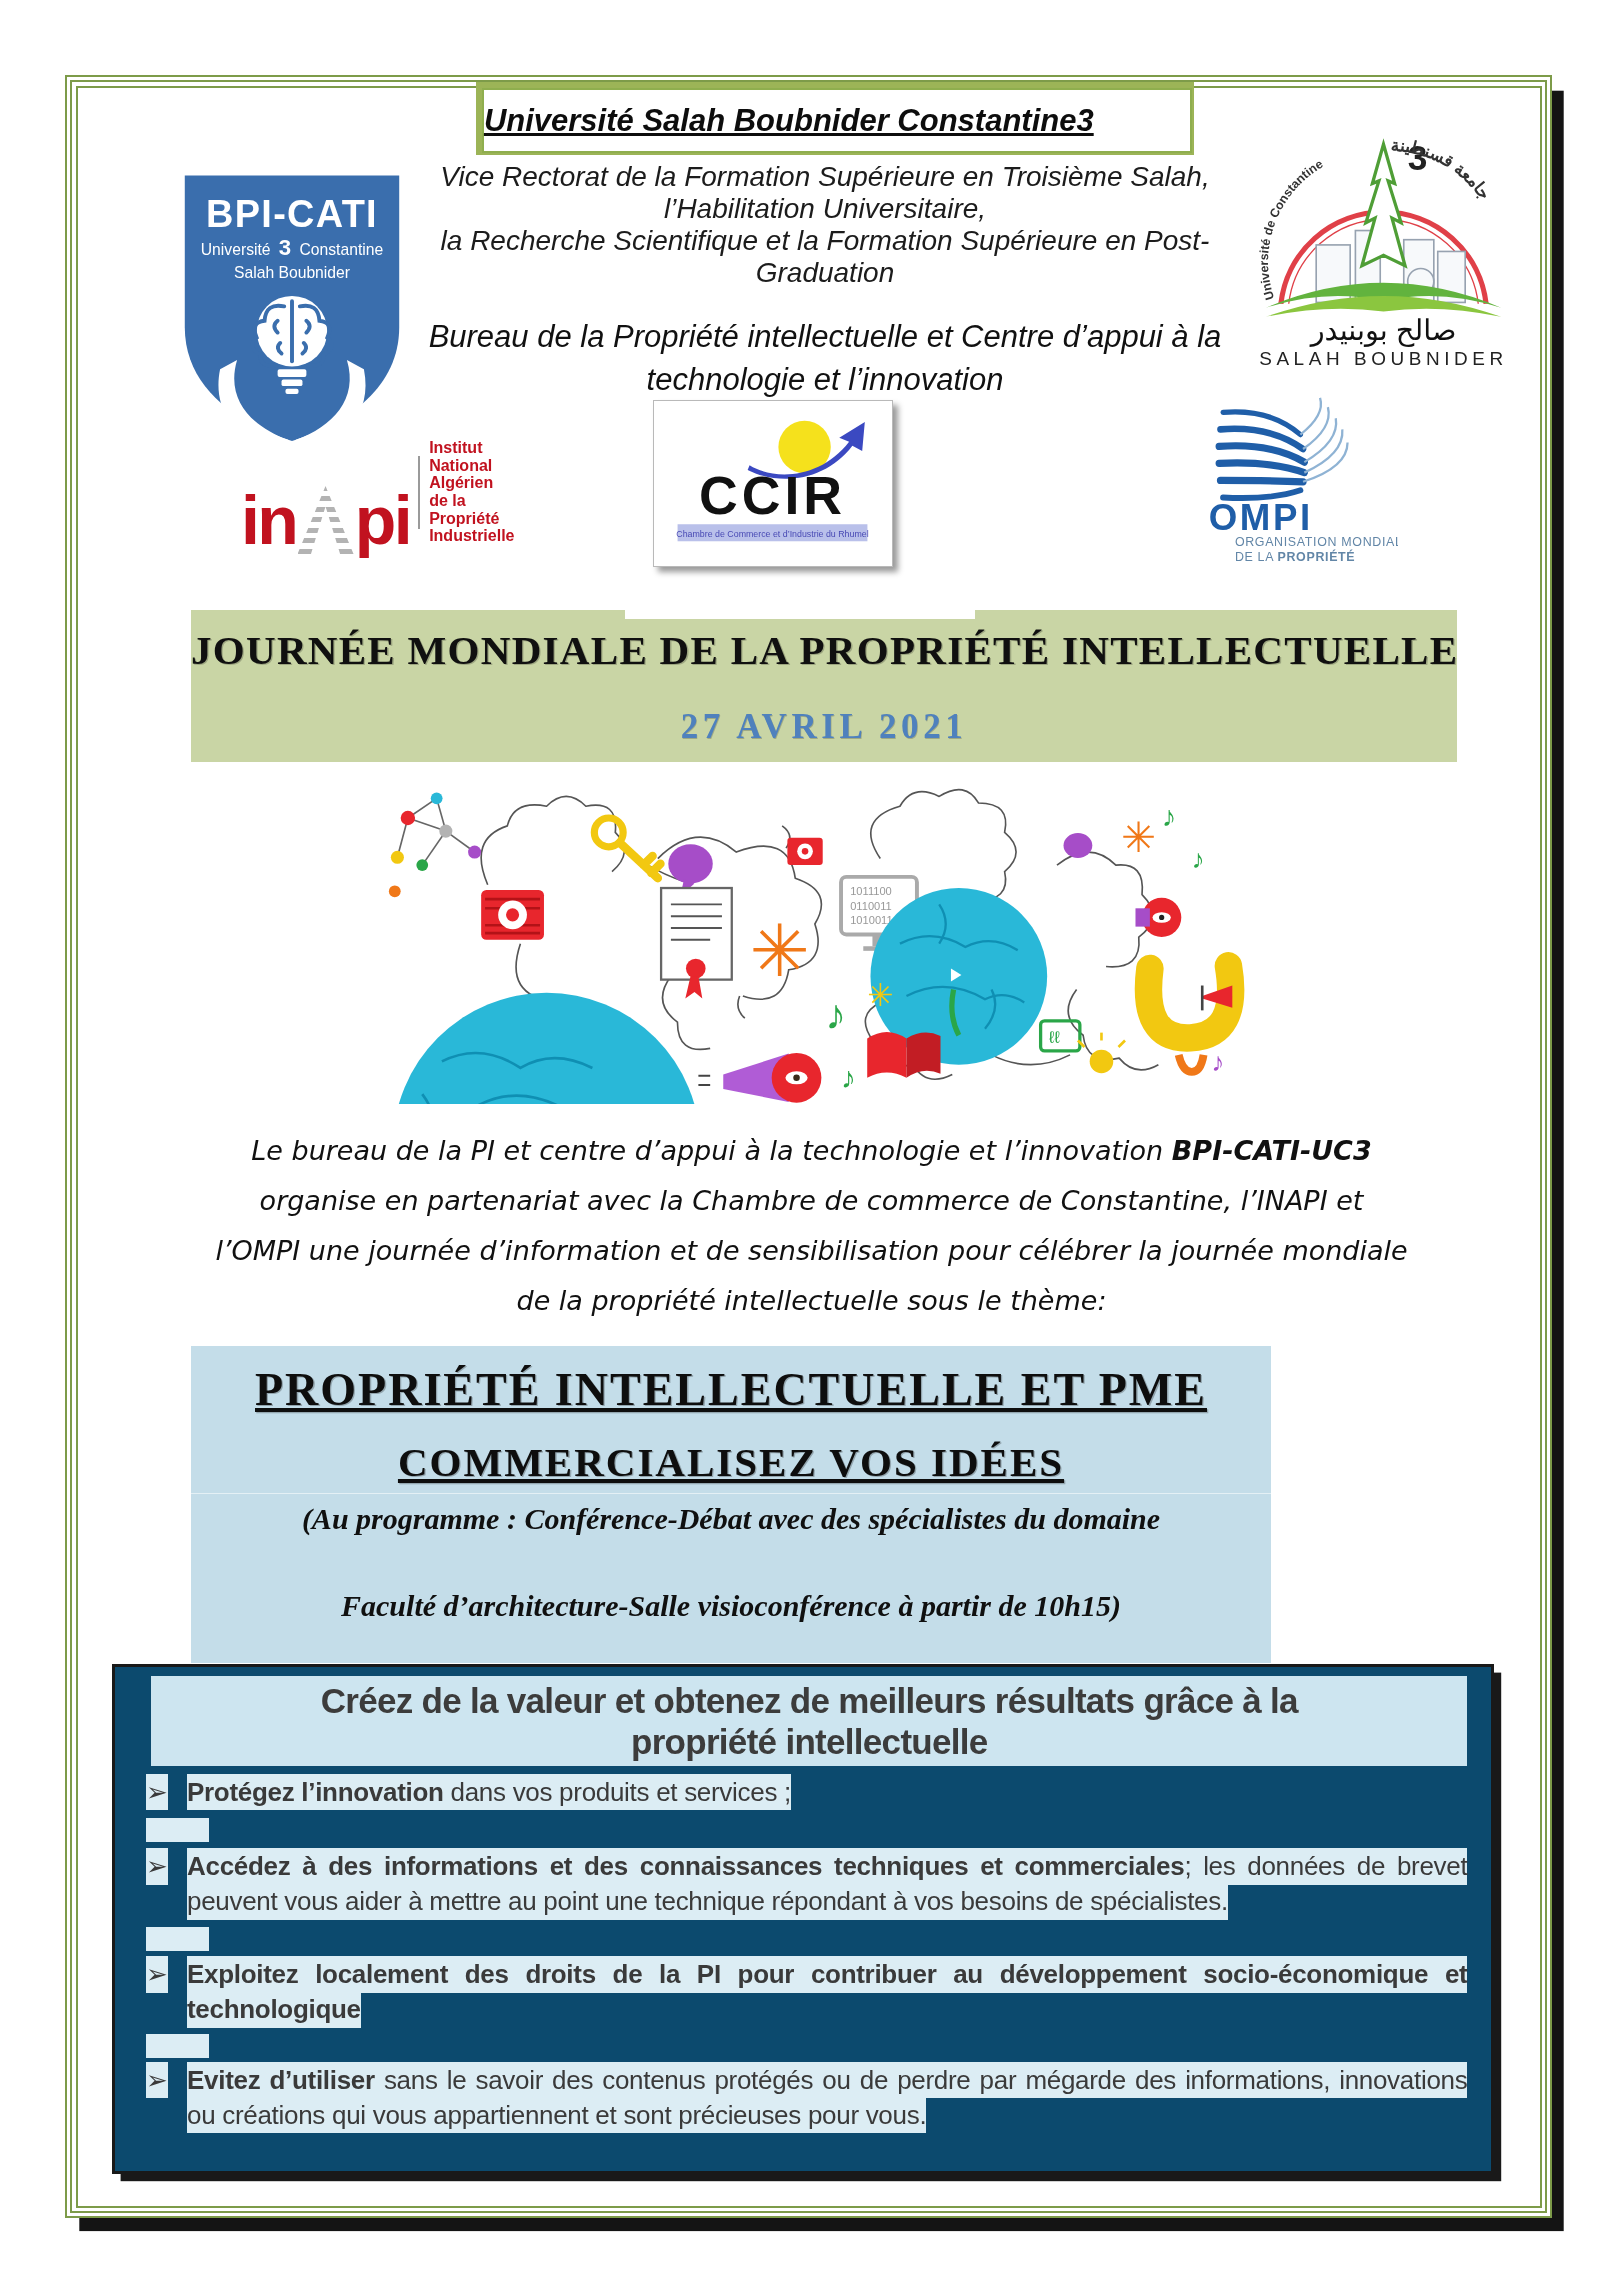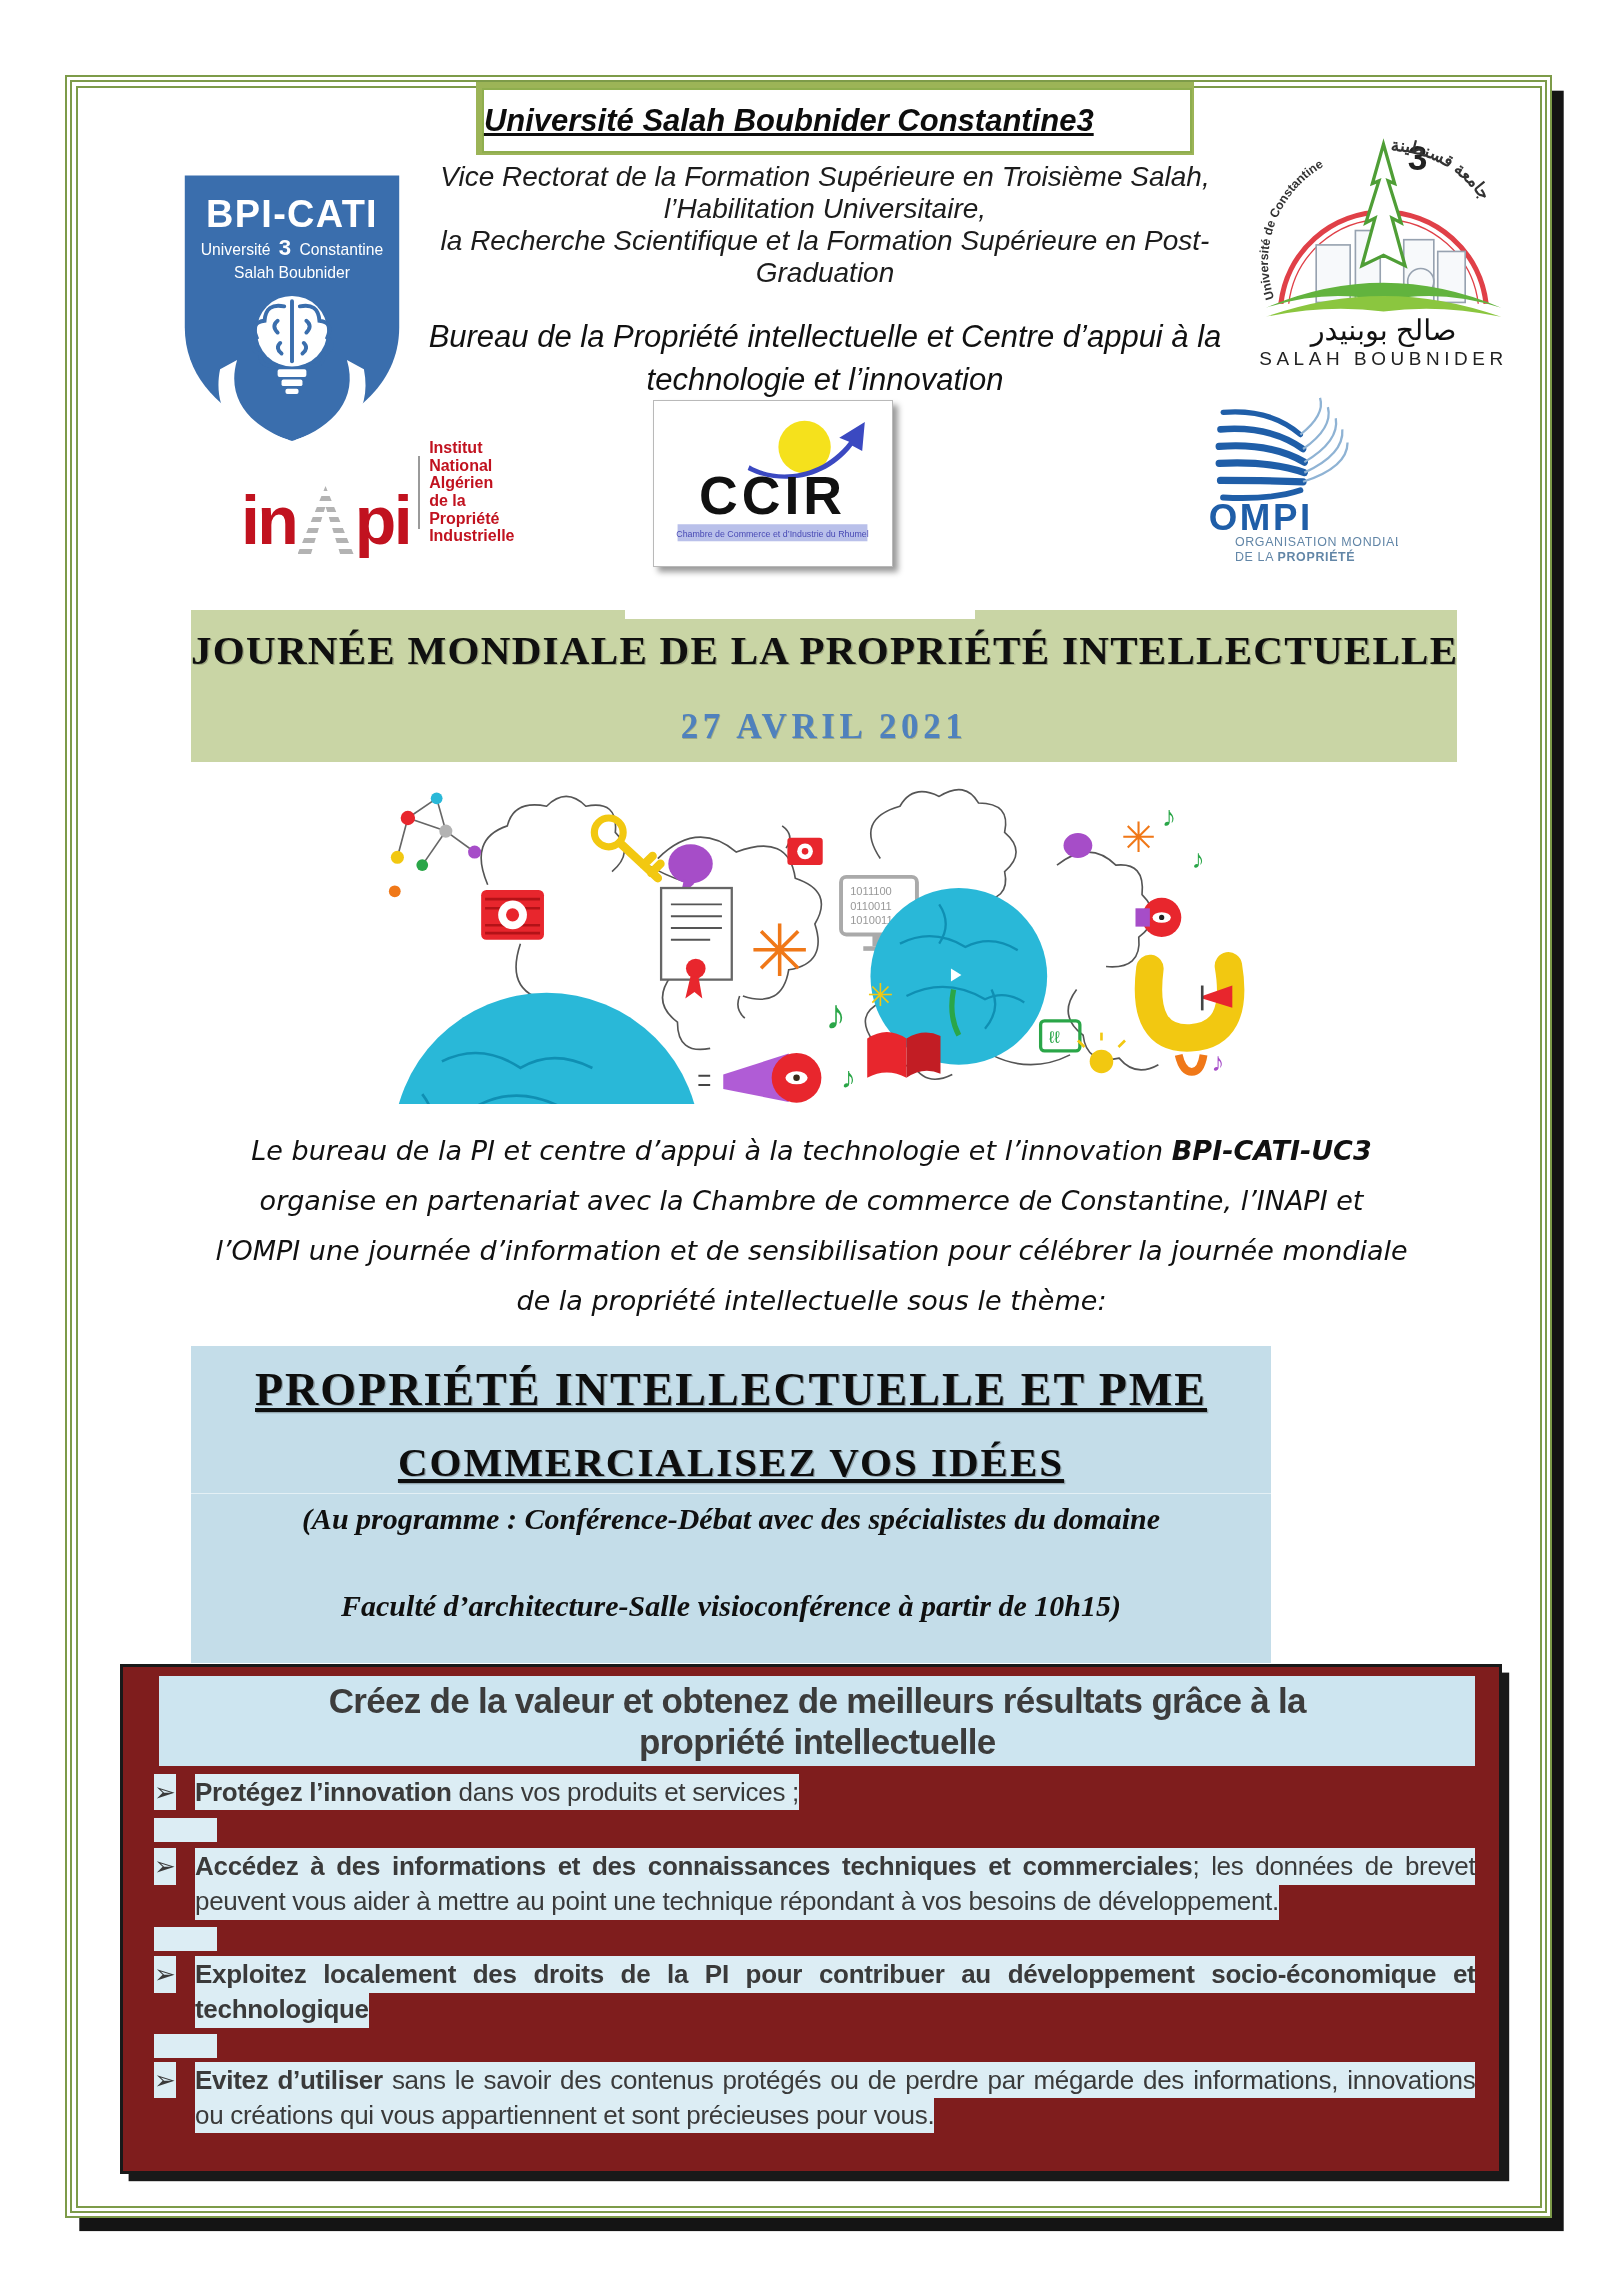--- a/index.html
+++ b/index.html
@@ -60,22 +60,22 @@
              font-family:"Liberation Serif",serif;font-weight:bold;font-size:46px;color:#0e0e0e;
              letter-spacing:2px;text-decoration:underline;text-shadow:1.3px 1.3px 0 rgba(0,0,0,.25);}
   .tb-title2{position:absolute;left:0;top:92px;width:100%;text-align:center;white-space:nowrap;
              font-family:"Liberation Serif",serif;font-weight:bold;font-size:41px;color:#0e0e0e;
              letter-spacing:2px;text-decoration:underline;text-shadow:1.3px 1.3px 0 rgba(0,0,0,.25);}
   .tb-sep{position:absolute;left:0;top:147px;width:100%;border-top:1.3px solid rgba(255,255,255,.55);}
   .tb-line{position:absolute;left:0;width:100%;text-align:center;white-space:nowrap;
            font-family:"Liberation Serif",serif;font-weight:bold;font-style:italic;font-size:30px;color:#101010;}
   .tb-l1{top:156px;} .tb-l2{top:200px;} .tb-l3{top:243px;}
   
-  .bbox{position:absolute;left:120px;top:1664px;width:1382px;height:510px;box-sizing:border-box;
-        background:#7f1d1d;border:3.3px solid #191919;box-shadow:7.9px 7.9px 0 -0.7px #191919;
+  .bbox{position:absolute;left:112px;top:1664px;width:1382px;height:510px;box-sizing:border-box;
+        background:#0c4a6e;border:3.3px solid #191919;box-shadow:7.9px 7.9px 0 -0.7px #191919;
         padding:0 23.6px 0 31px;}
   .bbox-head{margin:9.2px 0 0 5.2px;background:#cde5f0;padding:3.9px 0;text-align:center;
              font-weight:bold;font-size:35px;line-height:41px;color:#3c3c3c;letter-spacing:-0.7px;}
   .bullet{display:flex;align-items:flex-start;font-size:26px;line-height:35px;color:#3a3a3a;letter-spacing:-0.3px;}
   .bullet .arrow{flex:0 0 41px;}
   .bullet .btxt{flex:1;text-align:justify;}
   .hl{background:#dcedf4;padding:3.3px 0;}
   .b1{margin-top:9.2px;} .b2{margin-top:7.9px;} .b3{margin-top:6.5px;} .b4{margin-top:5.2px;}
   .stub{width:63px;height:23.6px;background:#dcedf4;margin-top:7.9px;}
   .stub3{margin-top:6.5px;}
@@ -407,21 +407,21 @@
     </div>
 
     <div class="bullet b1">
       <span class="arrow"><span class="hl">➢</span></span>
       <div class="btxt"><span class="hl"><b>Protégez l’innovation</b><span> dans vos produits et services ;</span></span></div>
     </div>
     <div class="stub"></div>
 
     <div class="bullet b2">
       <span class="arrow"><span class="hl">➢</span></span>
-      <div class="btxt"><span class="hl"><b>Accédez à des informations et des connaissances techniques et commerciales</b><span>; les données de brevet peuvent vous aider à mettre au point une technique répondant à vos besoins de développement.</span></span></div>
+      <div class="btxt"><span class="hl"><b>Accédez à des informations et des connaissances techniques et commerciales</b><span>; les données de brevet peuvent vous aider à mettre au point une technique répondant à vos besoins de spécialistes.</span></span></div>
     </div>
     <div class="stub"></div>
 
     <div class="bullet b3">
       <span class="arrow"><span class="hl">➢</span></span>
       <div class="btxt"><span class="hl"><b>Exploitez localement des droits de la PI pour contribuer au développement socio-économique et technologique</b><span></span></span></div>
     </div>
     <div class="stub stub3"></div>
 
     <div class="bullet b4">

